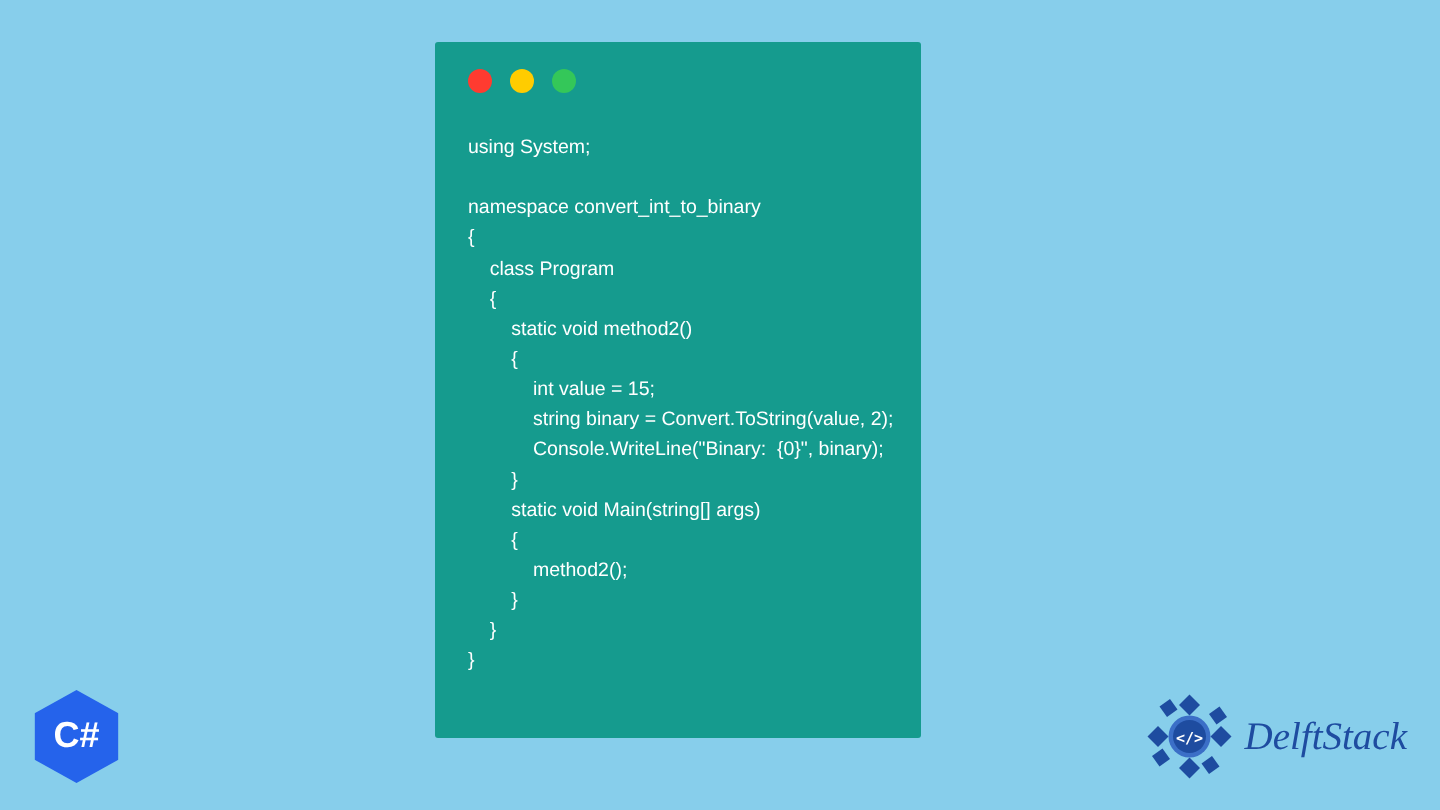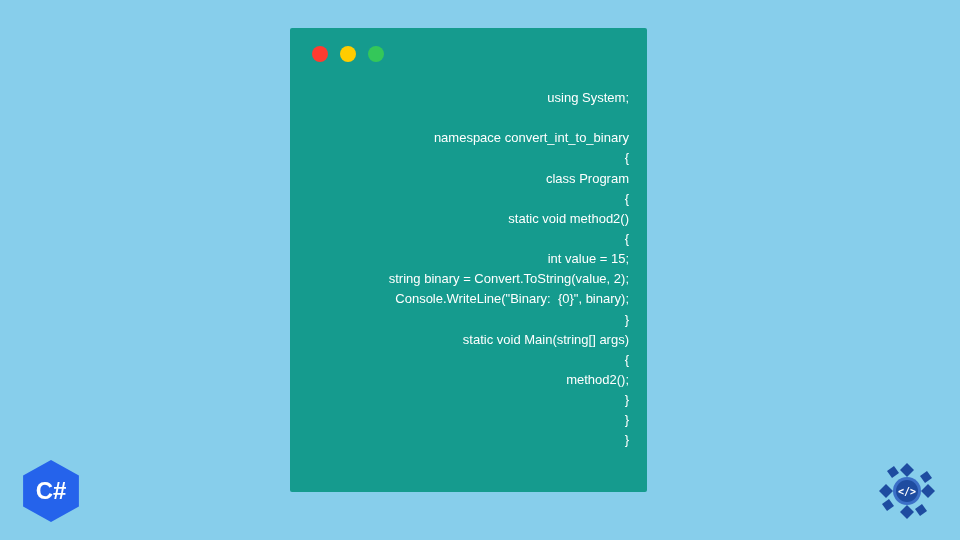--- a/index.html
+++ b/index.html
@@ -12,25 +12,24 @@
       height: 540px;
       background: #87ceeb;
       font-family: -apple-system, BlinkMacSystemFont, "Segoe UI", Arial, sans-serif;
       position: relative;
       overflow: hidden;
     }
     .code-window {
       position: absolute;
       left: 290px;
       top: 28px;
-      width: 357px;
+      width: 324px;
       height: 464px;
       background: #159b8e;
       border-radius: 2px;
-      text-align: right;
     }
     .window-controls {
       position: absolute;
       left: 22px;
       top: 18px;
       display: flex;
       gap: 12px;
     }
     .dot {
       width: 16px;
@@ -140,13 +139,14 @@
         <path d="M0,28 L-7,21 L0,14 L7,21 Z" fill="#1e4ca0"></path>
         <path d="M-20,20 L-25,13 L-18,8 L-13,15 Z" fill="#1e4ca0"></path>
         <path d="M-28,0 L-21,-7 L-14,0 L-21,7 Z" fill="#1e4ca0"></path>
         <path d="M-20,-20 L-13,-25 L-8,-18 L-15,-13 Z" fill="#1e4ca0"></path>
         <circle cx="0" cy="0" r="14" fill="#3b6fc7"></circle>
         <circle cx="0" cy="0" r="11" fill="#1e4ca0"></circle>
         <text x="0" y="4" text-anchor="middle" fill="#ffffff" font-size="10" font-family="monospace" font-weight="bold">&lt;/&gt;</text>
       </g>
     </svg>
   </div>
+  <span class="delftstack-text">DelftStack</span>
 </div>
 
 </body></html>

